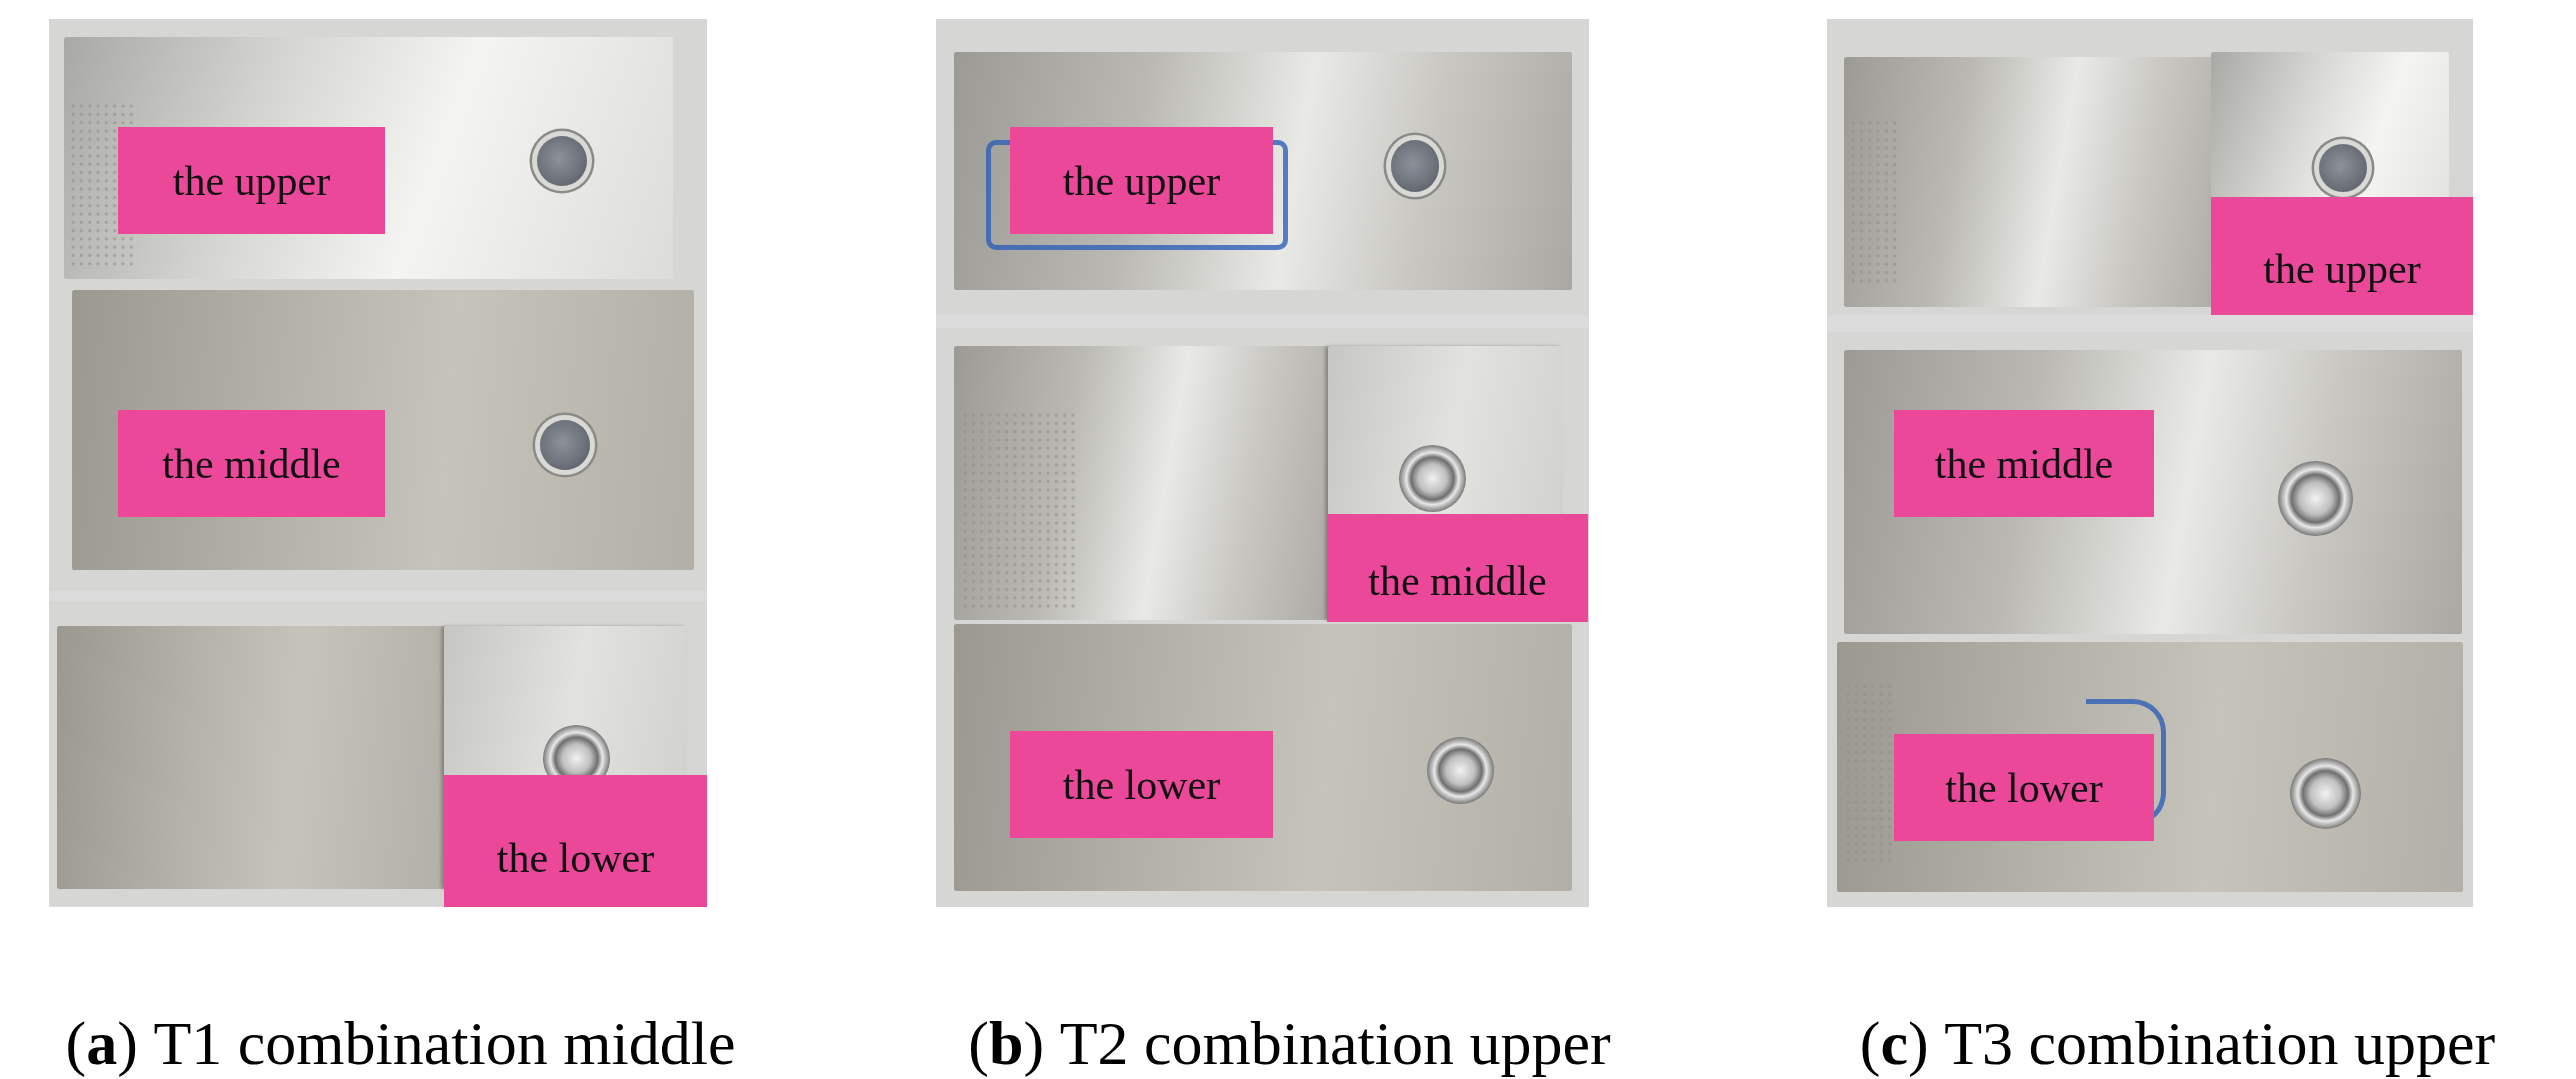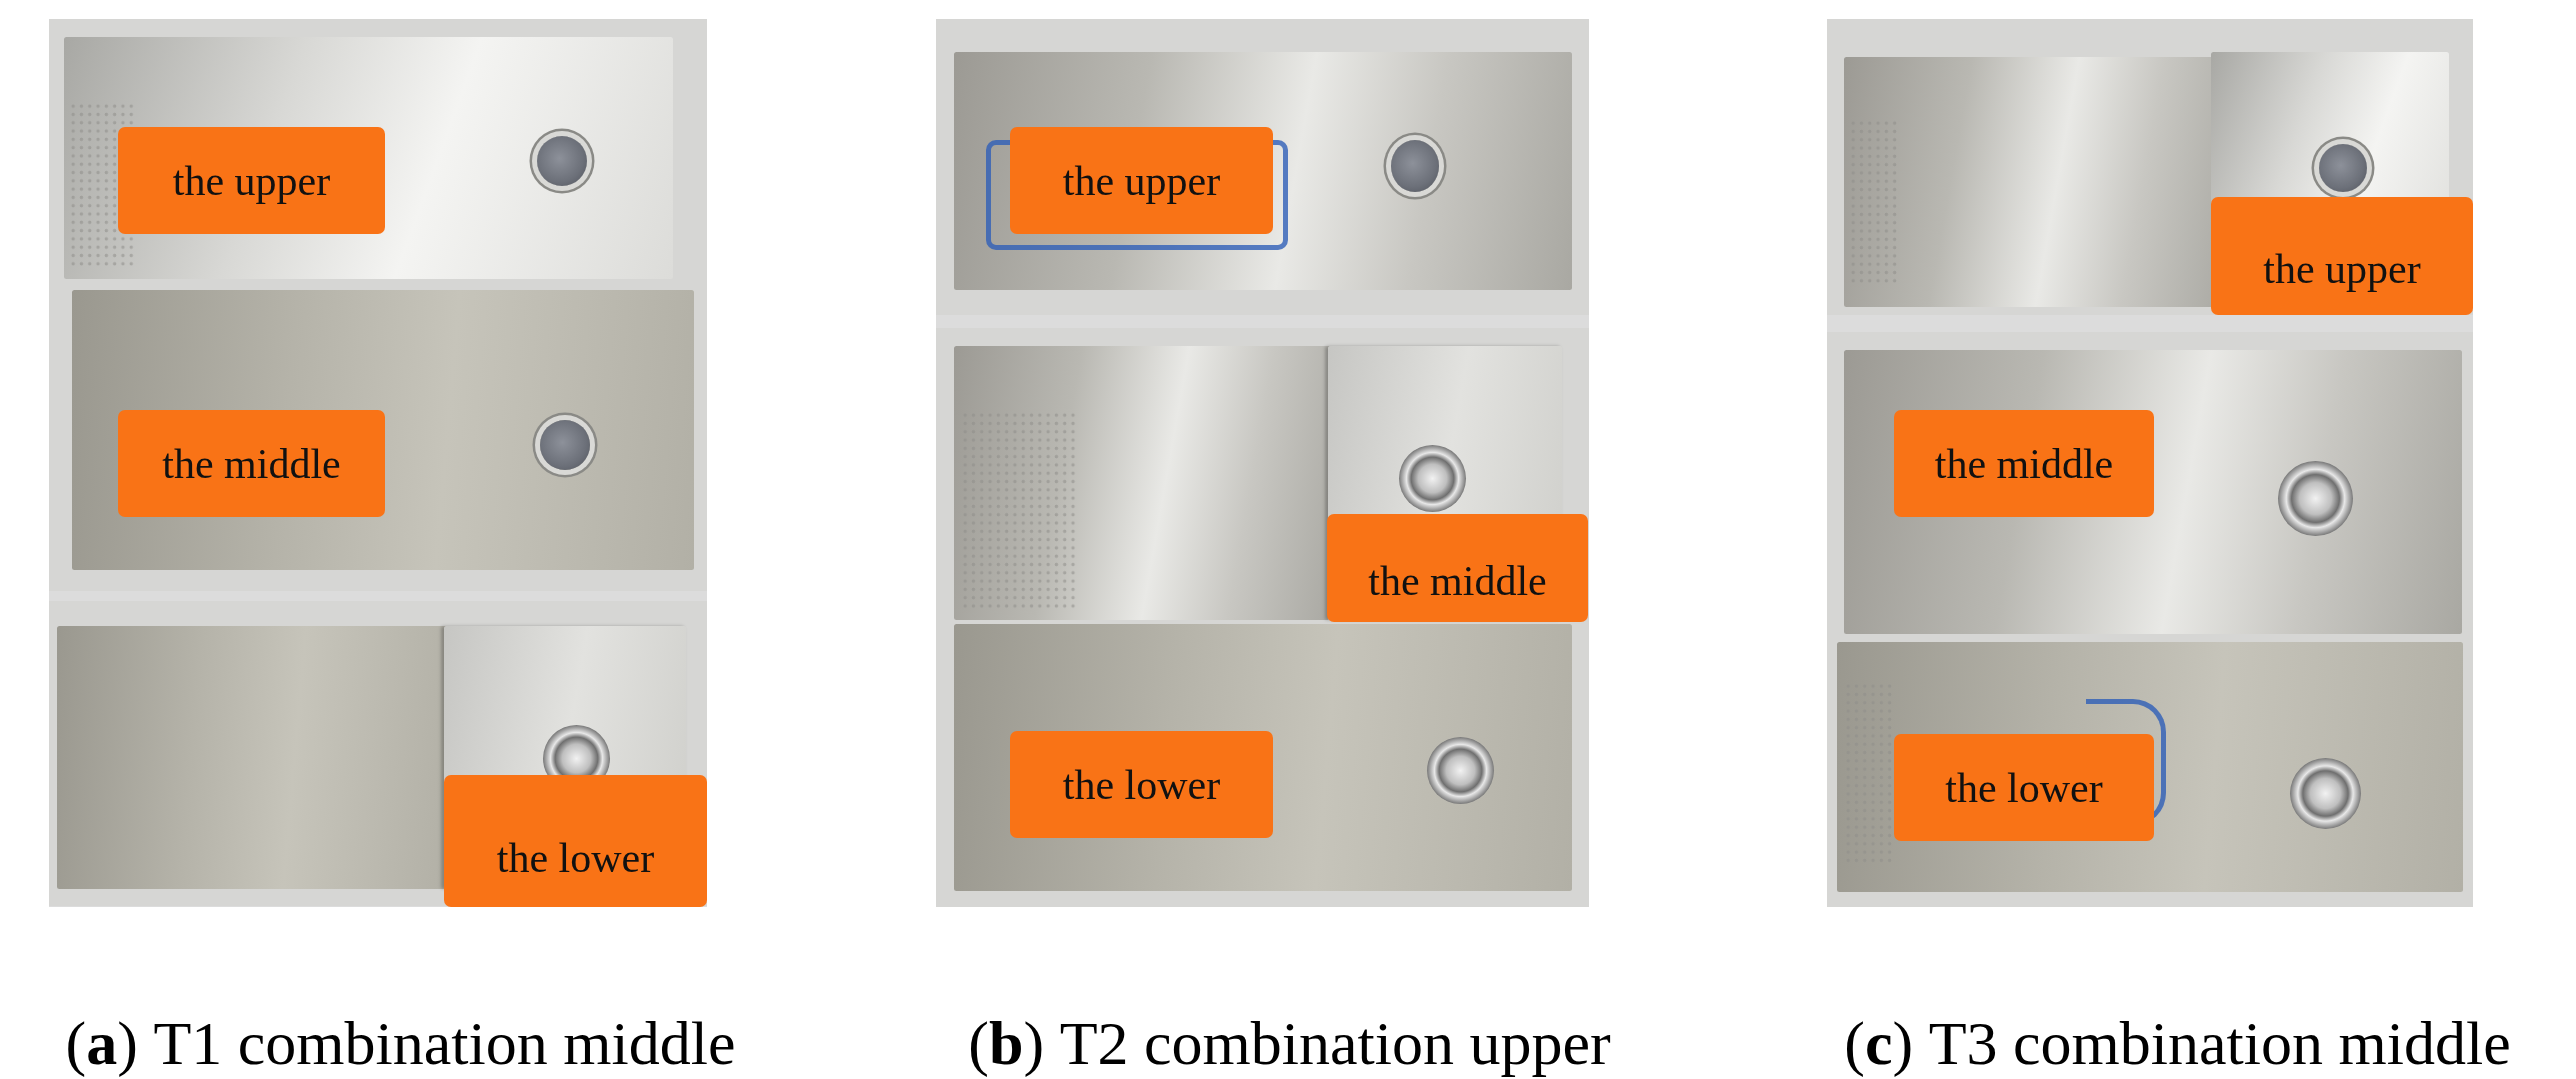--- a/index.html
+++ b/index.html
@@ -10,22 +10,22 @@
   .plate { position:absolute; border-radius:2.5px; }
   .plate.steel { background:linear-gradient(100deg,#9c9a94 0%,#b9b8b2 30%,#e9e9e6 55%,#c8c7c2 75%,#a9a8a2 100%); }
   .plate.steel2 { background:linear-gradient(95deg,#9a988f 0%,#b5b3a9 35%,#c6c4ba 60%,#b2b0a6 100%); }
   .plate.bright { background:linear-gradient(110deg,#a8a8a4 0%,#d8d8d5 35%,#f4f4f2 60%,#dcdcd9 100%); }
   .plate.overlap { background:linear-gradient(100deg,#c6c6c3 0%,#e2e2df 50%,#cfcfcb 100%); box-shadow:-2.5px 0 3.3px rgba(0,0,0,0.25); }
   .knurl { position:absolute; background-image:radial-gradient(circle,#8f8e8a 1.3px,transparent 2.1px); background-size:8.3px 8.3px; opacity:0.55; }
   .rivet { position:absolute; border-radius:50%; }
   .rivet.solid { background:radial-gradient(circle at 45% 45%,#8d919a 0%,#6c7079 60%,#4e5159 100%); box-shadow:0 0 0 5px #d9d9d6, 0 0 0 7.5px #8a8a86; }
   .rivet.ring { background:radial-gradient(circle,#f2f2f2 0%,#bfbfbf 30%,#6f6f6f 45%,#e8e8e8 55%,#7d7d7d 70%,#cfcfcf 85%,#9a9a9a 100%); }
   .ink { position:absolute; border:5.8px solid #2f5fb8; border-radius:10px; opacity:0.8; }
-  .label { position:absolute; background:#f97316; display:flex; align-items:center; justify-content:center;
-           font-size:42px; color:#111111; white-space:nowrap;border-radius:7px; }
+  .label { position:absolute; background:#ec4899; display:flex; align-items:center; justify-content:center;
+           font-size:42px; color:#111111; white-space:nowrap; }
   .caption { position:absolute; top:1006px; height:75px; font-size:62px; color:#000000; white-space:nowrap;
              display:flex; align-items:center; justify-content:center; }
   .caption b { font-weight:bold; }
 </style>
 </head>
 <body>
 
 <div class="panel" style="left:49px; top:19px; width:658px; height:888px;">
 
   <div class="photo" style="top:0; height:572px;">
@@ -94,15 +94,15 @@
 <div class="caption" style="left:889px; width:801px;">
   <span>(</span>
     <b>b</b>
     <span>)&nbsp;</span>
     <span>T2 combination upper</span>
 </div>
 <div class="caption" style="left:1777px; width:801px;">
   <span>(</span>
     <b>c</b>
     <span>)&nbsp;</span>
-    <span>T3 combination middle</span>
+    <span>T3 combination upper</span>
 </div>
 
 
 </body></html>

